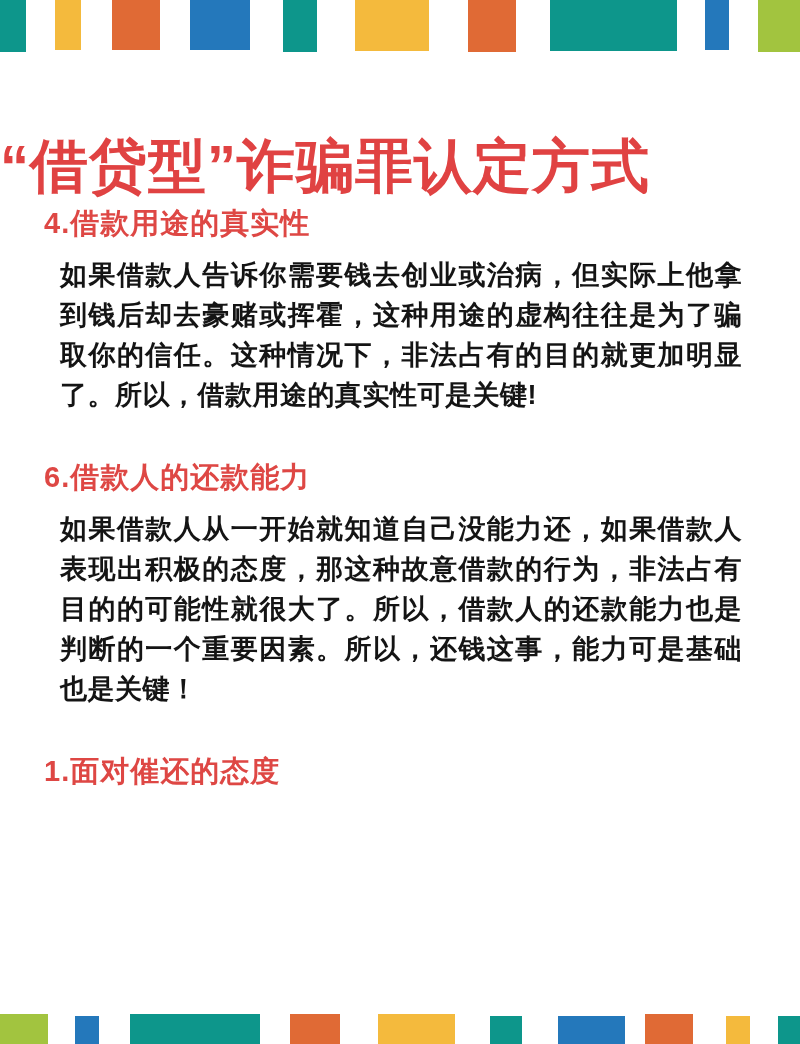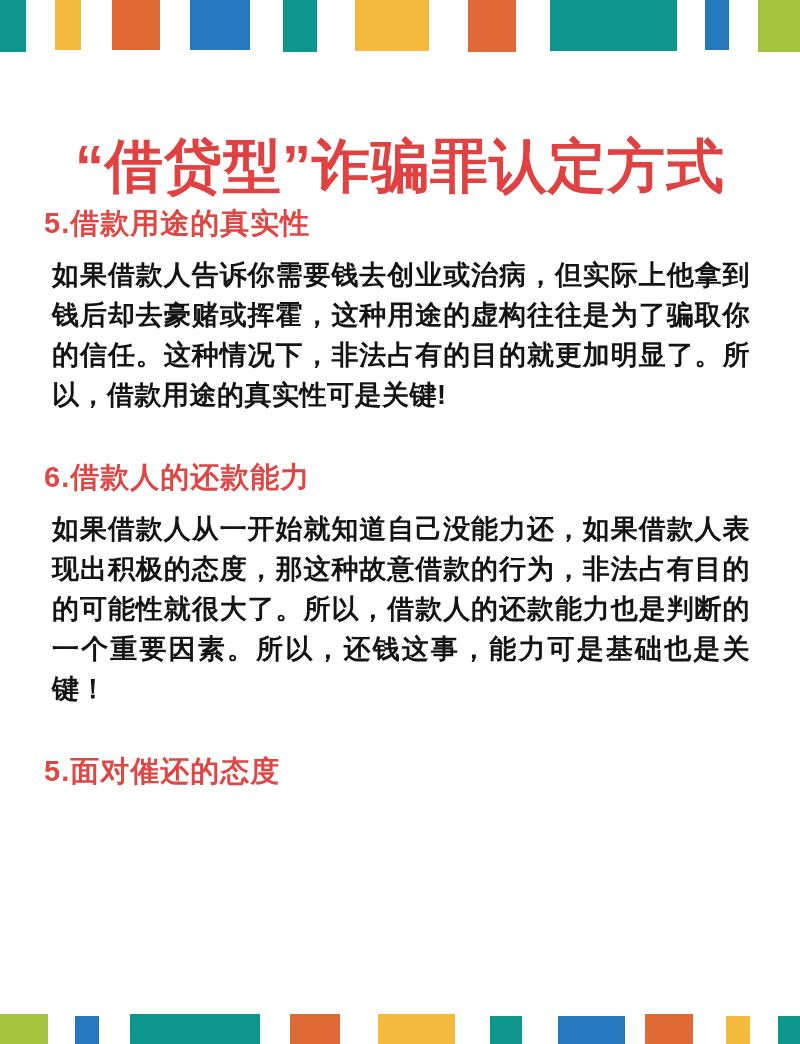--- a/index.html
+++ b/index.html
@@ -15,21 +15,21 @@
   .stripe-row.top { top: 0; height: 56px; }
   .stripe-row.bottom { bottom: 0; height: 34px; }
   .stripe { position: absolute; }
   .stripe-row.top .stripe { top: 0; }
   .stripe-row.bottom .stripe { bottom: 0; }
   .page-title {
     position: absolute;
     top: 86px;
     left: 0;
     width: 100%;
-    text-align: center;
+    text-align: left;
     font-size: 58px;
     line-height: 82px;
     font-weight: 900;
     letter-spacing: 1px;
     color: var(--title-red, #e04242);
     white-space: nowrap;
   }
   .content {
     position: absolute;
     top: 207px;
@@ -39,21 +39,21 @@
   .section { margin-bottom: 46px; }
   .section-heading {
     margin: 0 0 16px 0;
     font-size: 29px;
     line-height: 32px;
     font-weight: 800;
     letter-spacing: 1px;
     color: var(--heading-red, #de4744);
   }
   .section-body {
-    margin: 8px;
+    margin: 16px;
     font-size: 27px;
     line-height: 40px;
     font-weight: 700;
     letter-spacing: 0.5px;
     color: var(--body-text, #141414);
     text-align: justify;
   }
 </style>
 </head>
 <body>
@@ -71,31 +71,31 @@
       <div class="stripe" style="left: 550px; width: 127px; height: 51px; background: rgb(13, 150, 139);"></div>
       <div class="stripe" style="left: 705px; width: 24px; height: 50px; background: rgb(36, 120, 187);"></div>
       <div class="stripe" style="left: 758px; width: 42px; height: 52px; background: rgb(162, 196, 63);"></div>
     </div>
 
   <h1 class="page-title">“借贷型”诈骗罪认定方式</h1>
 
   <div class="content">
 
     <section class="section">
-      <h2 class="section-heading">5.借款用途的真实性</h2>
+      <h2 class="section-heading">4.借款用途的真实性</h2>
       <p class="section-body">如果借款人告诉你需要钱去创业或治病，但实际上他拿到钱后却去豪赌或挥霍，这种用途的虚构往往是为了骗取你的信任。这种情况下，非法占有的目的就更加明显了。所以，借款用途的真实性可是关键!</p>
     </section>
 
     <section class="section">
       <h2 class="section-heading">6.借款人的还款能力</h2>
       <p class="section-body">如果借款人从一开始就知道自己没能力还，如果借款人表现出积极的态度，那这种故意借款的行为，非法占有目的的可能性就很大了。所以，借款人的还款能力也是判断的一个重要因素。所以，还钱这事，能力可是基础也是关键！</p>
     </section>
 
     <section class="section">
-      <h2 class="section-heading">5.面对催还的态度</h2>
+      <h2 class="section-heading">1.面对催还的态度</h2>
     </section>
 
   </div>
 
   <div class="stripe-row bottom">
       <div class="stripe" style="left: 0px; width: 48px; height: 30px; background: rgb(162, 196, 63);"></div>
       <div class="stripe" style="left: 75px; width: 24px; height: 28px; background: rgb(36, 120, 187);"></div>
       <div class="stripe" style="left: 130px; width: 130px; height: 30px; background: rgb(13, 150, 139);"></div>
       <div class="stripe" style="left: 290px; width: 50px; height: 30px; background: rgb(224, 106, 53);"></div>
       <div class="stripe" style="left: 378px; width: 77px; height: 30px; background: rgb(244, 186, 61);"></div>

